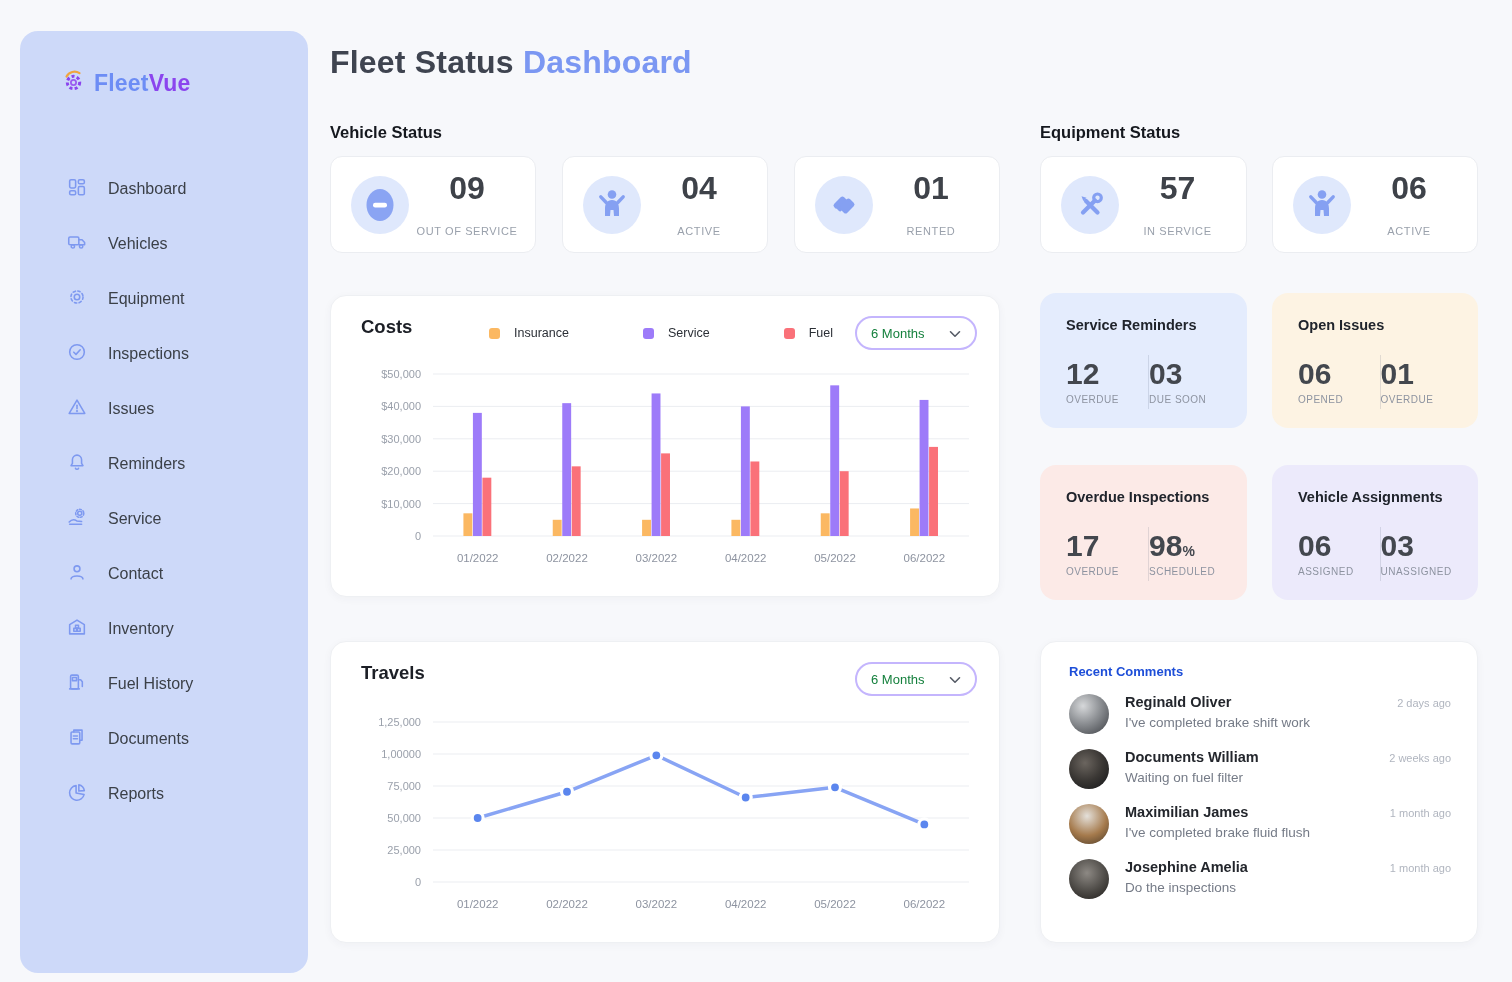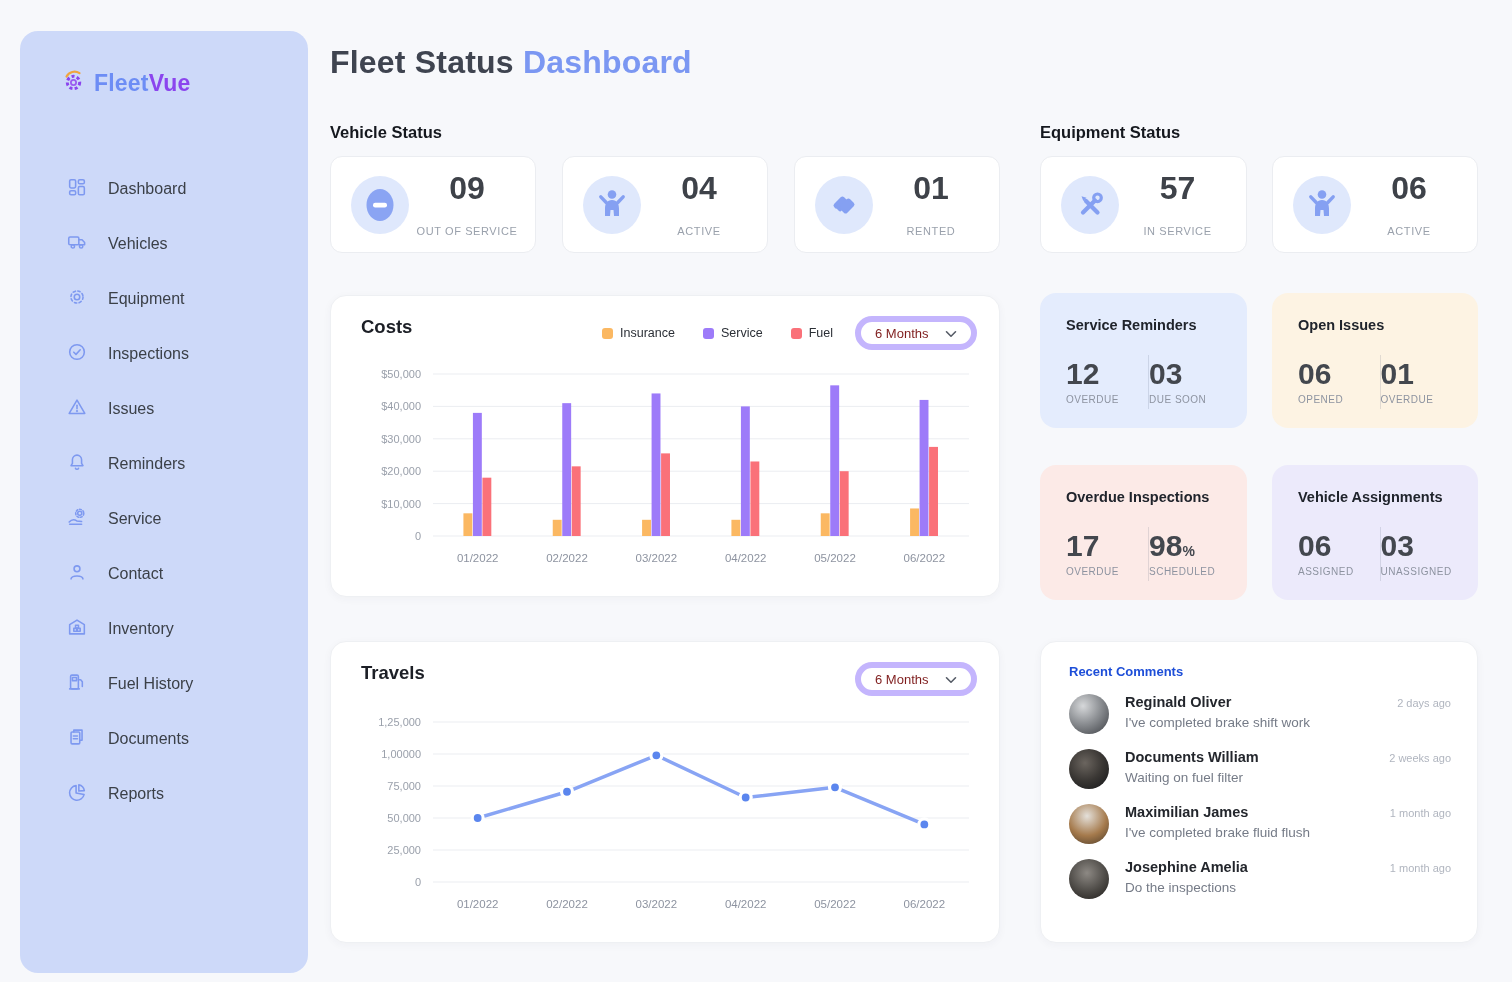--- a/index.html
+++ b/index.html
@@ -28,24 +28,24 @@
   .icon-circle { width:58px; height:58px; border-radius:50%; background:#dfe8fc; display:flex; align-items:center; justify-content:center; }
   .status-num-wrap { flex:1; display:flex; flex-direction:column; align-items:center; padding-right:10px; }
   .status-num { font-size:32px; font-weight:600; color:#3e4249; line-height:1; }
   .status-label { font-size:11px; letter-spacing:.6px; color:#9aa1ac; margin-top:21px; }
 
   
   .panel { position:absolute; background:#fff; border:1px solid #eef0f3; border-radius:16px; box-shadow:0 2px 8px rgba(40,50,80,.04); }
   .panel-head { display:flex; padding:20px 22px 0 30px; }
   .panel-title { font-size:18.5px; font-weight:600; color:#1c1f26; }
   .legend { display:flex; align-items:center; gap:28px; margin-left:auto; margin-right:22px; }
-  .legend-item { display:flex; align-items:center; gap:7px; }
+  .legend-item { display:flex; align-items:center; gap:14px;margin-left:46px; }
   .swatch { width:11px; height:11px; border-radius:3px; }
   .legend-label { font-size:12.5px; color:#2b2f36; }
-  .dropdown { display:flex; align-items:center; justify-content:space-between; width:122px; height:34px; border:6px solid #c4b5fd; border-radius:17px; padding:0 14px; font-size:13px; color:#7f1d1d; cursor:pointer; background:#fff; }
+  .dropdown { display:flex; align-items:center; justify-content:space-between; width:122px; height:34px; border:2px solid #c4b5fd; border-radius:17px; padding:0 14px; font-size:13px; color:#15803d; cursor:pointer; background:#fff; }
   .dropdown.push { margin-left:auto; }
   .chart-svg { display:block; margin:10px 12px 0 14px; }
 
   
   .summary-card { position:absolute; width:207px; height:135px; border-radius:16px; padding:24px 16px 0 26px; }
   .summary-title { font-size:14.5px; font-weight:700; color:#20242c; }
   .summary-stats { display:flex; align-items:center; margin-top:22px; }
   .summary-col { flex:1; display:flex; flex-direction:column; }
   .summary-val { font-size:30px; font-weight:600; color:#43474e; line-height:1; }
   .summary-val .pct { font-size:14px; font-weight:700; }

